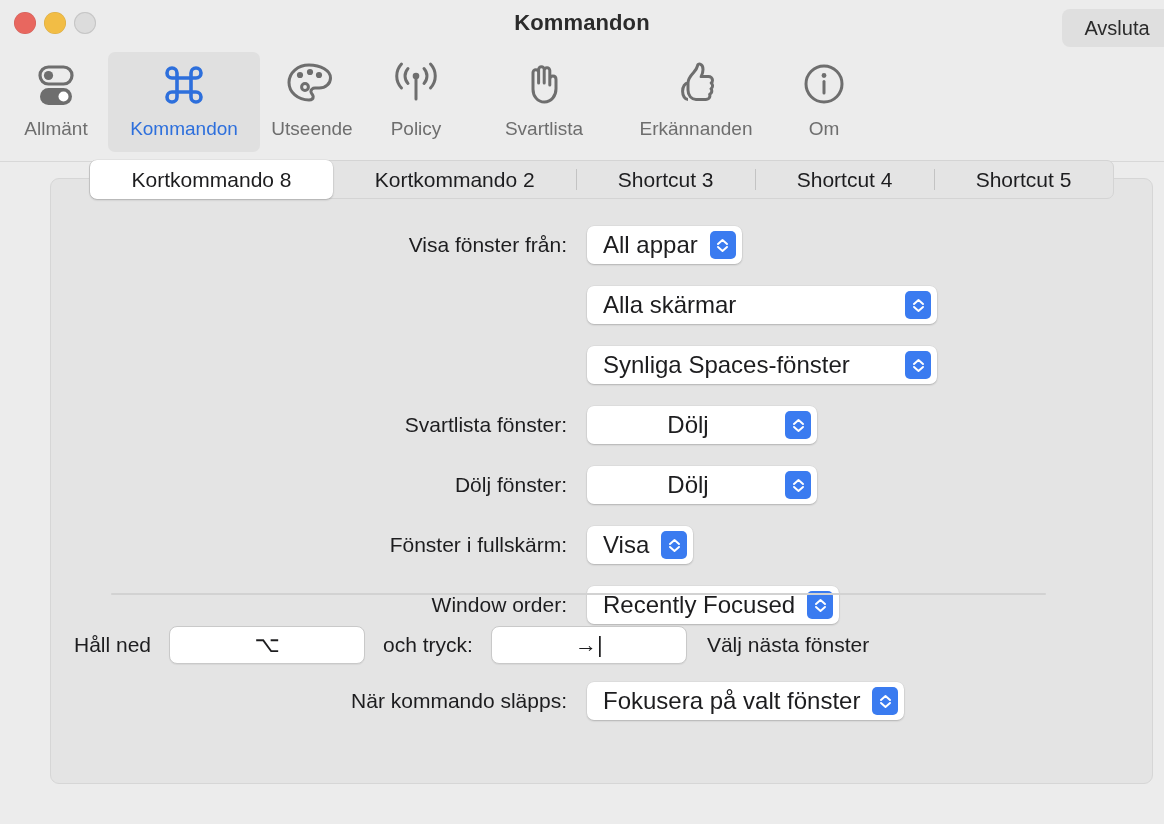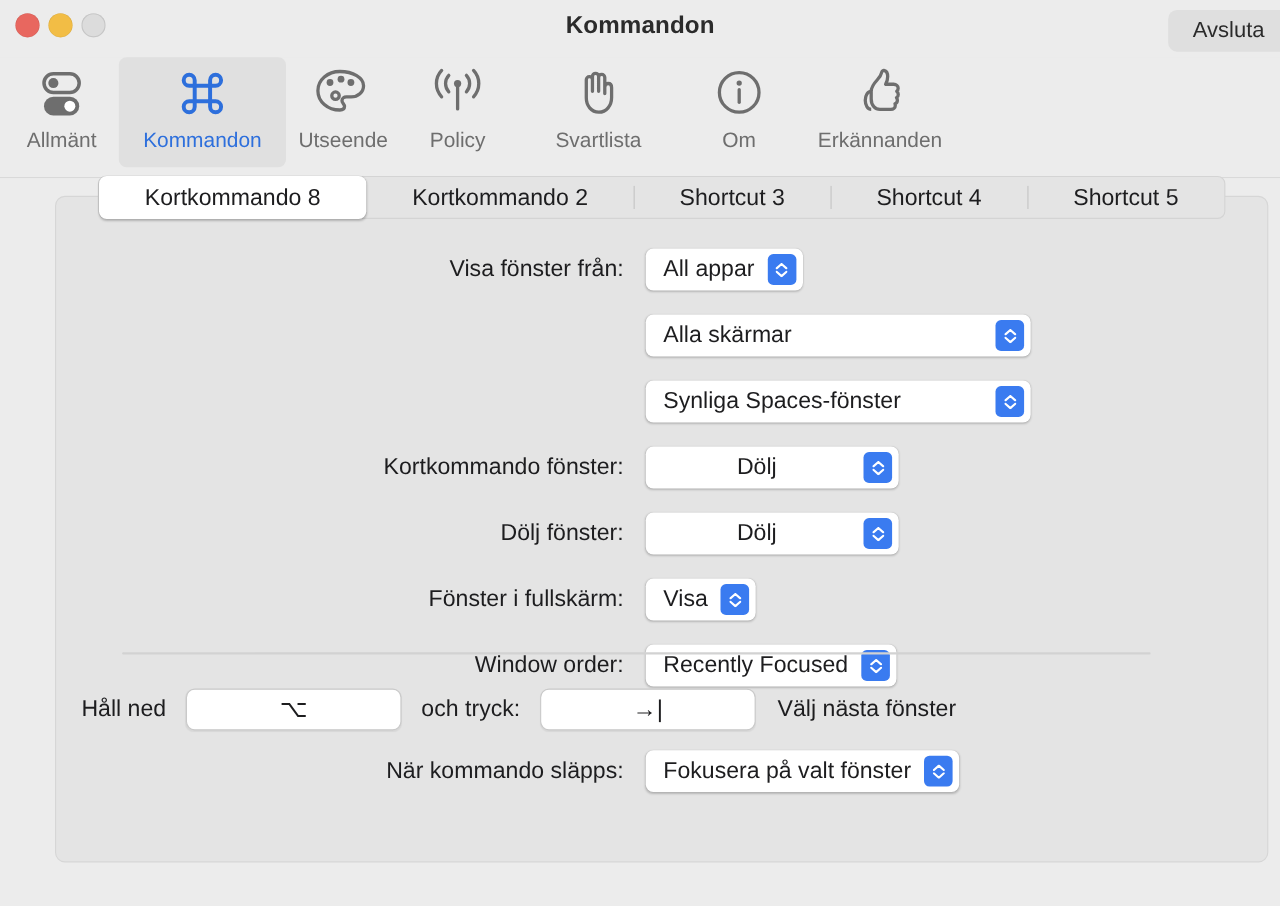--- a/index.html
+++ b/index.html
@@ -194,21 +194,21 @@
   
   .popup {
     height: 38px;
     background: #ffffff;
     border-radius: 7px;
     box-shadow: 0 1px 2px rgba(0,0,0,.20), 0 0 0 0.5px rgba(0,0,0,.05);
     display: inline-flex;
     align-items: center;
     padding: 0 6px 0 16px;
     gap: 12px;
-    font-size: 21px;
+    font-size: 24px;
     color: #1d1d1f;
     white-space: nowrap;
   }
   .popup.fixed-350 { width: 350px; }
   .popup.fixed-230 { width: 230px; text-align: center; }
   .popup .pv { flex: 1 1 auto; }
 
   .stepper {
     flex: 0 0 auto;
     width: 26px;
@@ -335,39 +335,39 @@
 
   <div class="tb-item wide">
     <span class="tb-icon">
       <svg width="52" height="52" viewBox="0 0 52 52">
         <path d="M15 26V13.5a2.8 2.8 0 0 1 5.6 0M20.6 24V10.5a2.8 2.8 0 0 1 5.6 0M26.2 24V11.5a2.8 2.8 0 0 1 5.6 0V26M31.8 20.5c0-2.4 1.2-3.6 3.1-3.6 1.8 0 3.1 1.3 3.1 3.6v9.2c0 7.2-4.6 13.3-11.6 13.3S15 36.9 15 30.2V26" fill="none" stroke="#6e6e6e" stroke-width="3" stroke-linecap="round" stroke-linejoin="round"></path>
       </svg>
     </span>
     <span class="tb-label">Svartlista</span>
   </div>
 
+  <div class="tb-item wide">
+    <span class="tb-icon">
+      <svg width="52" height="52" viewBox="0 0 52 52">
+        <path d="M18 24c0-4 2-6.6 5.6-10.5 2.2-2.4 3.4-4.4 3.8-6.4.3-1.6 1.5-2.4 2.8-1.9 1.7.6 2.8 2.6 2.8 5.4 0 2.6-.8 5-1.9 7h7.3c2.4 0 4.1 1.6 4.1 3.6 0 1.2-.5 2.2-1.3 2.8.9.6 1.4 1.6 1.4 2.8 0 1.3-.6 2.4-1.6 3 .5.6.8 1.4.8 2.3 0 1.5-.9 2.7-2.2 3.2.2.5.3 1 .3 1.6 0 2-1.7 3.5-4 3.5h-9.9C21.6 40.4 18 36.8 18 31z" fill="none" stroke="#6e6e6e" stroke-width="3" stroke-linejoin="round"></path>
+        <path d="M18 24c-3 0-5.4 3.4-5.4 8.2 0 4.8 2.4 8.2 5.4 8.2" fill="none" stroke="#6e6e6e" stroke-width="3" stroke-linejoin="round"></path>
+      </svg>
+    </span>
+    <span class="tb-label">Erkännanden</span>
+  </div>
+
   <div class="tb-item">
     <span class="tb-icon">
       <svg width="52" height="52" viewBox="0 0 52 52">
         <circle cx="26" cy="25" r="18" fill="none" stroke="#6e6e6e" stroke-width="3"></circle>
         <circle cx="26" cy="16.5" r="2.4" fill="#6e6e6e"></circle>
         <line x1="26" y1="22.5" x2="26" y2="34" stroke="#6e6e6e" stroke-width="3" stroke-linecap="round"></line>
       </svg>
     </span>
     <span class="tb-label">Om</span>
-  </div>
-
-  <div class="tb-item wide">
-    <span class="tb-icon">
-      <svg width="52" height="52" viewBox="0 0 52 52">
-        <path d="M18 24c0-4 2-6.6 5.6-10.5 2.2-2.4 3.4-4.4 3.8-6.4.3-1.6 1.5-2.4 2.8-1.9 1.7.6 2.8 2.6 2.8 5.4 0 2.6-.8 5-1.9 7h7.3c2.4 0 4.1 1.6 4.1 3.6 0 1.2-.5 2.2-1.3 2.8.9.6 1.4 1.6 1.4 2.8 0 1.3-.6 2.4-1.6 3 .5.6.8 1.4.8 2.3 0 1.5-.9 2.7-2.2 3.2.2.5.3 1 .3 1.6 0 2-1.7 3.5-4 3.5h-9.9C21.6 40.4 18 36.8 18 31z" fill="none" stroke="#6e6e6e" stroke-width="3" stroke-linejoin="round"></path>
-        <path d="M18 24c-3 0-5.4 3.4-5.4 8.2 0 4.8 2.4 8.2 5.4 8.2" fill="none" stroke="#6e6e6e" stroke-width="3" stroke-linejoin="round"></path>
-      </svg>
-    </span>
-    <span class="tb-label">Erkännanden</span>
   </div>
 
 </div>
 
 <div class="content-area">
   <div class="tabview">
 
     <div class="tabbar">
       <div class="tab active">Kortkommando 8</div>
       <div class="tab">Kortkommando 2</div>
@@ -417,21 +417,21 @@
                 <path d="M1 5L5.5 1 10 5" fill="none" stroke="#fff" stroke-width="1.9" stroke-linecap="round" stroke-linejoin="round"></path>
               </svg>
             <svg class="chev" viewBox="0 0 11 6">
                 <path d="M1 1L5.5 5 10 1" fill="none" stroke="#fff" stroke-width="1.9" stroke-linecap="round" stroke-linejoin="round"></path>
               </svg>
           </span>
         </div>
       </div>
 
       <div class="row">
-        <div class="row-label">Kortkommando fönster:</div>
+        <div class="row-label">Svartlista fönster:</div>
         <div class="popup fixed-230">
           <span class="pv">Dölj</span>
           <span class="stepper">
             <svg class="chev" viewBox="0 0 11 6">
                 <path d="M1 5L5.5 1 10 5" fill="none" stroke="#fff" stroke-width="1.9" stroke-linecap="round" stroke-linejoin="round"></path>
               </svg>
             <svg class="chev" viewBox="0 0 11 6">
                 <path d="M1 1L5.5 5 10 1" fill="none" stroke="#fff" stroke-width="1.9" stroke-linecap="round" stroke-linejoin="round"></path>
               </svg>
           </span>

